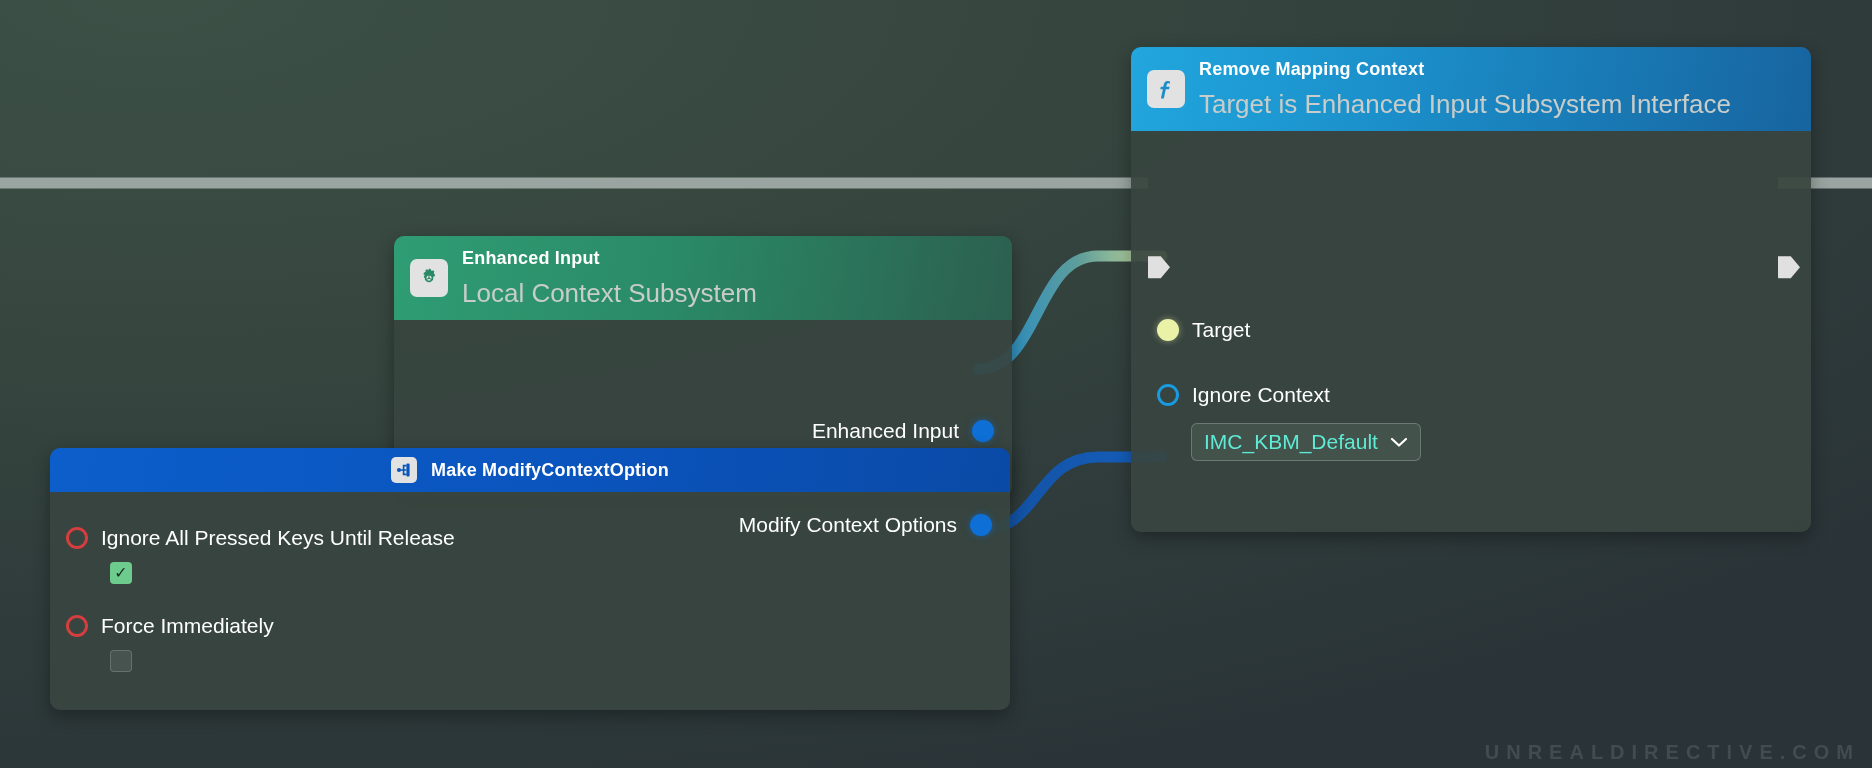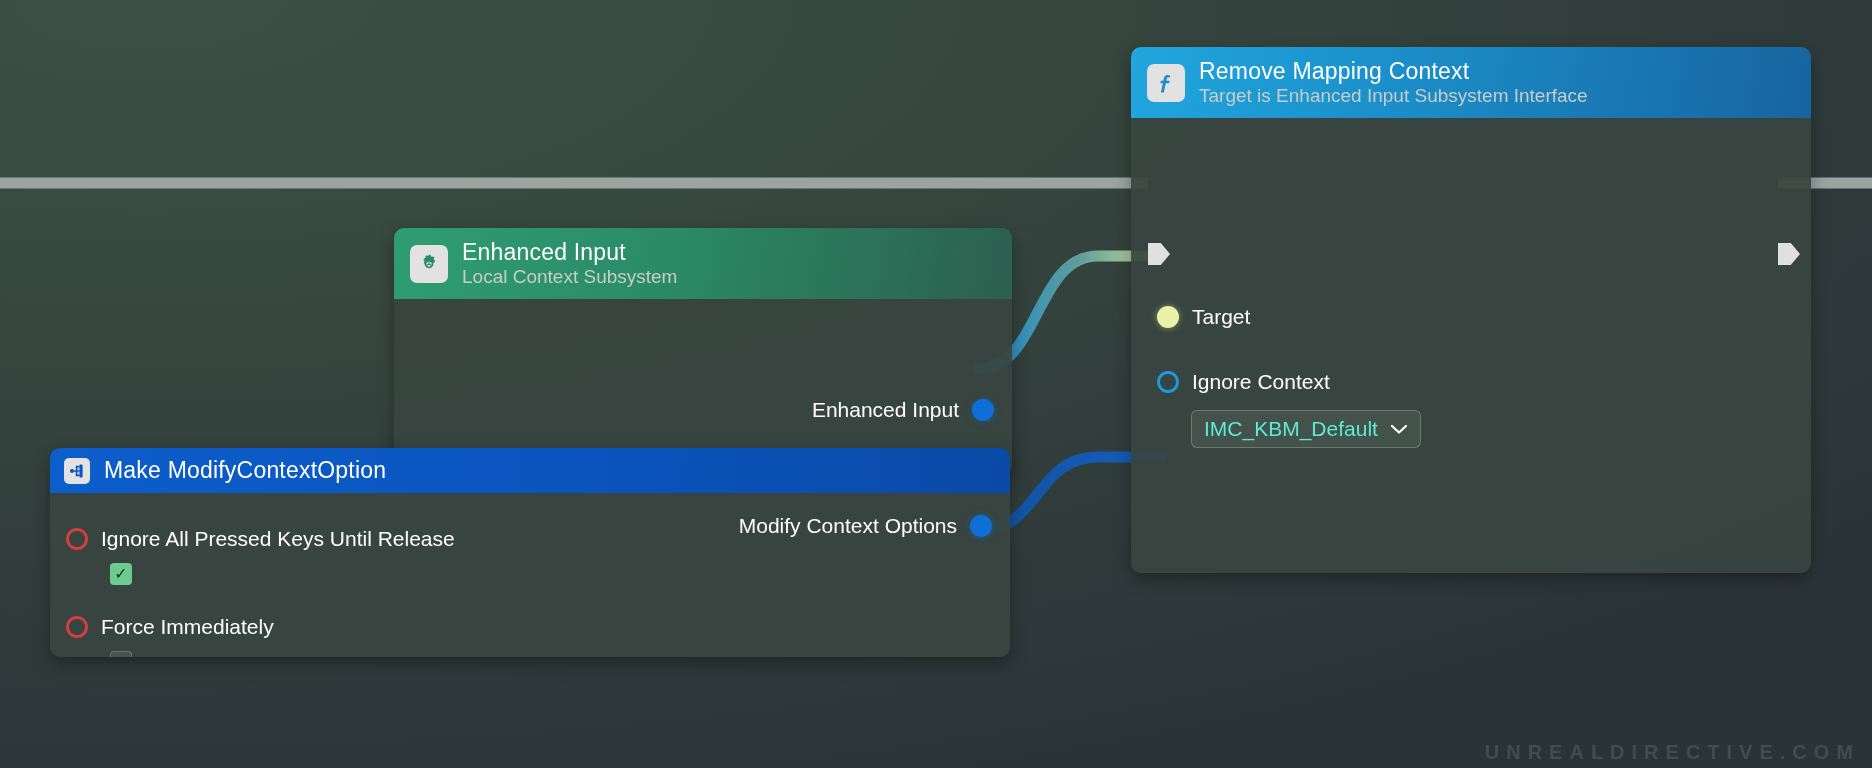--- a/index.html
+++ b/index.html
@@ -43,31 +43,31 @@
     flex: 0 0 auto;
     width: 38px; height: 38px;
     border-radius: 7px;
     background: #e2e2e2;
     display: flex; align-items: center; justify-content: center;
   }
   .node-icon.sm { width: 26px; height: 26px; border-radius: 5px; }
   .title-wrap { display: flex; flex-direction: column; line-height: 1.12; }
   .node-title {
     color: #ffffff;
-    font-size: 23px;
-    font-weight: 400;
+    font-size: 18px;
+    font-weight: 700;
     letter-spacing: .2px;
     white-space: nowrap;
   }
   .node-subtitle {
     color: #c8cdca;
-    font-size: 19px;
+    font-size: 26px;
     font-weight: 400;
     white-space: nowrap;
-    margin-top: 0;
+    margin-top: 11px;
   }
   .node-body { position: relative; }
 
   
   .pin-row {
     position: relative;
     display: flex;
     align-items: center;
     gap: 13px;
   }
@@ -164,21 +164,21 @@
         <svg width="24" height="24" viewBox="0 0 24 24">
           <path d="M16 4.6c-1.1-.7-2.6-.9-3.9-.3-1.5.7-2.2 2.3-2.5 3.9l-.3 1.6H6.8l-.5 2.4h2.6l-2 9.3h2.9l2-9.3h3.3l.5-2.4h-3.3l.28-1.5c.2-1 .6-1.8 1.4-2 .7-.2 1.5 0 2 .4z" fill="#1b8ec9"></path>
         </svg>
       </span>
       <span class="title-wrap">
         <span class="node-title">Remove Mapping Context</span>
         <span class="node-subtitle">Target is Enhanced Input Subsystem Interface</span>
       </span>
     </div>
 
-    <div class="node-body" style="height:455px;">
+    <div class="node-body" style="height:401px;">
 
       <div class="exec-pin" style="position:absolute; left:17px; top:123px;"></div>
       <div class="exec-pin" style="position:absolute; left:647px; top:123px;"></div>
 
       <div class="pin-row" style="position:absolute; left:26px; top:187px;">
         <span class="pin-dot filled-yellow"></span>
         <span class="pin-label">Target</span>
       </div>
 
       <div class="pin-row" style="position:absolute; left:26px; top:252px;">
@@ -190,21 +190,21 @@
         <span style="display:flex;">
           <svg width="18" height="12" viewBox="0 0 18 12">
             <path d="M2 3 L9 9.5 L16 3" fill="none" stroke="#ffffff" stroke-width="2.2" stroke-linecap="round" stroke-linejoin="round"></path>
           </svg>
         </span>
       </div>
 
     </div>
   </div>
 
-  <div class="node" style="left:394px; top:228px; width:618px;">
+  <div class="node" style="left:394px; top:236px; width:618px;">
     <div class="node-header" style="background:linear-gradient(100deg,#2f9d74 0%,#2a8a67 45%,#2c5f4f 100%);">
       <span class="node-icon">
         <svg width="24" height="24" viewBox="0 0 24 24">
           <path d="M12 2.6l1.5.35.9 1.7 1.9-.25 1.05 1.1-.6 1.8 1.25 1.45-.3 1.5-1.75.75.05 1.9-1.35.8-1.6-1-1.35 1.35-1.5-.3-.7-1.75-1.9-.1-.8-1.3 1-1.65L6.5 8.2l.3-1.5L8.55 6l-.05-1.9 1.35-.8 1.6 1z" fill="#2a8a67"></path>
           <circle cx="12" cy="12" r="4.3" fill="#2a8a67"></circle>
           <circle cx="12" cy="12" r="2.6" fill="#e2e2e2"></circle>
           <path d="M12 12 L12 8.2 M12 12 L15.2 13.9 M12 12 L8.8 13.9" stroke="#2a8a67" stroke-width="1.1"></path>
         </svg>
       </span>
       <span class="title-wrap">
@@ -215,32 +215,32 @@
 
     <div class="node-body" style="height:177px;">
       <div class="pin-row" style="position:absolute; right:18px; top:99px;">
         <span class="pin-label">Enhanced Input</span>
         <span class="pin-dot filled-blue"></span>
       </div>
     </div>
   </div>
 
   <div class="node" style="left:50px; top:448px; width:960px;">
-    <div class="node-header compact" style="background:linear-gradient(100deg,#0c5ecb 0%,#0a54bd 55%,#0a4aa6 100%);">
+    <div class="node-header compact" style="background:linear-gradient(100deg,#0c5ecb 0%,#0a54bd 55%,#0a4aa6 100%);justify-content:center;">
       <span class="node-icon sm">
         <svg width="18" height="18" viewBox="0 0 18 18">
           <circle cx="4" cy="9" r="2.1" fill="#0a54bd"></circle>
           <rect x="11.4" y="2.6" width="3.2" height="12.8" rx="1" fill="#0a54bd"></rect>
           <path d="M6 9 H11.4 M8.6 9 V4.6 H11.4 M8.6 9 V13.4 H11.4" stroke="#0a54bd" stroke-width="1.7" fill="none"></path>
         </svg>
       </span>
       <span class="node-title">Make ModifyContextOption</span>
     </div>
 
-    <div class="node-body" style="height:164px;padding-left:48px;">
+    <div class="node-body" style="height:218px;padding-left:48px;">
 
       <div class="pin-row" style="position:absolute; left:16px; top:34px;">
         <span class="pin-dot hollow-red"></span>
         <span class="pin-label">Ignore All Pressed Keys Until Release</span>
       </div>
       <div class="cb on" style="position:absolute; left:60px; top:70px;">
         <span class="cb-check">✓</span>
       </div>
 
       <div class="pin-row" style="position:absolute; left:16px; top:122px;">

